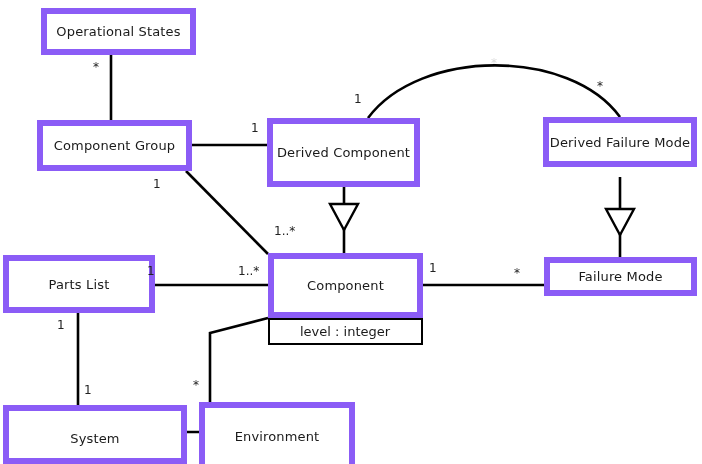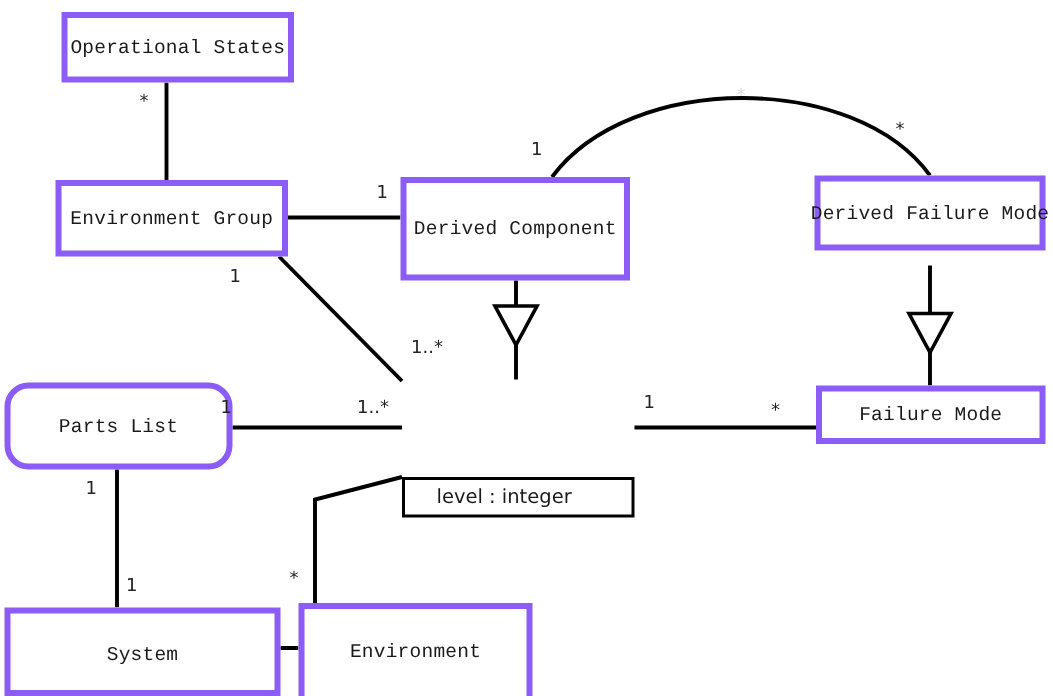--- a/index.html
+++ b/index.html
@@ -21,24 +21,23 @@
   #edge-layer {
     position: absolute;
     left: 0;
     top: 0;
     width: 702px;
     height: 464px;
   }
   .uml-class {
     position: absolute;
     box-sizing: border-box;
-    border: 4px solid #8b5cf6;
+    border: 6px solid #8b5cf6;
     background: #ffffff;
     z-index: 3;
-    font-family: Liberation Mono, monospace;
   }
   .uml-class .name-compartment {
     display: flex;
     align-items: center;
     justify-content: center;
     width: 100%;
     height: 100%;
     box-sizing: border-box;
     font-size: 13px;
     color: #1a1a1a;
@@ -50,22 +49,23 @@
     box-sizing: border-box;
     border: 2px solid #000000;
     background: #ffffff;
     display: flex;
     align-items: center;
     z-index: 3;
   }
   .attr-compartment .attr-text {
     font-size: 13px;
     color: #1a1a1a;
-    padding-left: 21px;
+    padding-left: 10px;
     white-space: nowrap;
+    margin-left: 20px;
   }
   .multiplicity {
     position: absolute;
     font-size: 12px;
     color: #222222;
     white-space: nowrap;
     z-index: 4;
     line-height: 1;
   }
   .multiplicity.faint {
@@ -108,35 +108,38 @@
       <polygon points="330,204 358,204 344,230"></polygon>
       <polygon points="606,209 634,209 620,235"></polygon>
     </g>
   </svg>
 
   <div class="uml-class" style="left:41px; top:8px; width:155px; height:47px;">
     <div class="name-compartment">Operational States</div>
   </div>
 
   <div class="uml-class" style="left:37px; top:120px; width:155px; height:51px;">
-    <div class="name-compartment">Environment Group</div>
+    <div class="name-compartment">Component Group</div>
   </div>
 
   <div class="uml-class" style="left:267px; top:118px; width:153px; height:69px;">
     <div class="name-compartment">Derived Component</div>
   </div>
 
   <div class="uml-class" style="left:543px; top:117px; width:154px; height:50px;">
     <div class="name-compartment">Derived Failure Mode</div>
   </div>
 
-  <div class="uml-class" style="left:3px; top:255px; width:152px; height:58px;border-radius:16px;">
+  <div class="uml-class" style="left:3px; top:255px; width:152px; height:58px;">
     <div class="name-compartment">Parts List</div>
   </div>
 
+  <div class="uml-class" style="left:268px; top:253px; width:155px; height:65px;">
+    <div class="name-compartment">Component</div>
+  </div>
   <div class="attr-compartment" style="left:268px; top:318px; width:155px; height:27px;">
     <span class="attr-text">level : integer</span>
   </div>
 
   <div class="uml-class" style="left:544px; top:257px; width:153px; height:39px;">
     <div class="name-compartment">Failure Mode</div>
   </div>
 
   <div class="uml-class" style="left:3px; top:405px; width:184px; height:59px;">
     <div class="name-compartment" style="height:54px;">System</div>

